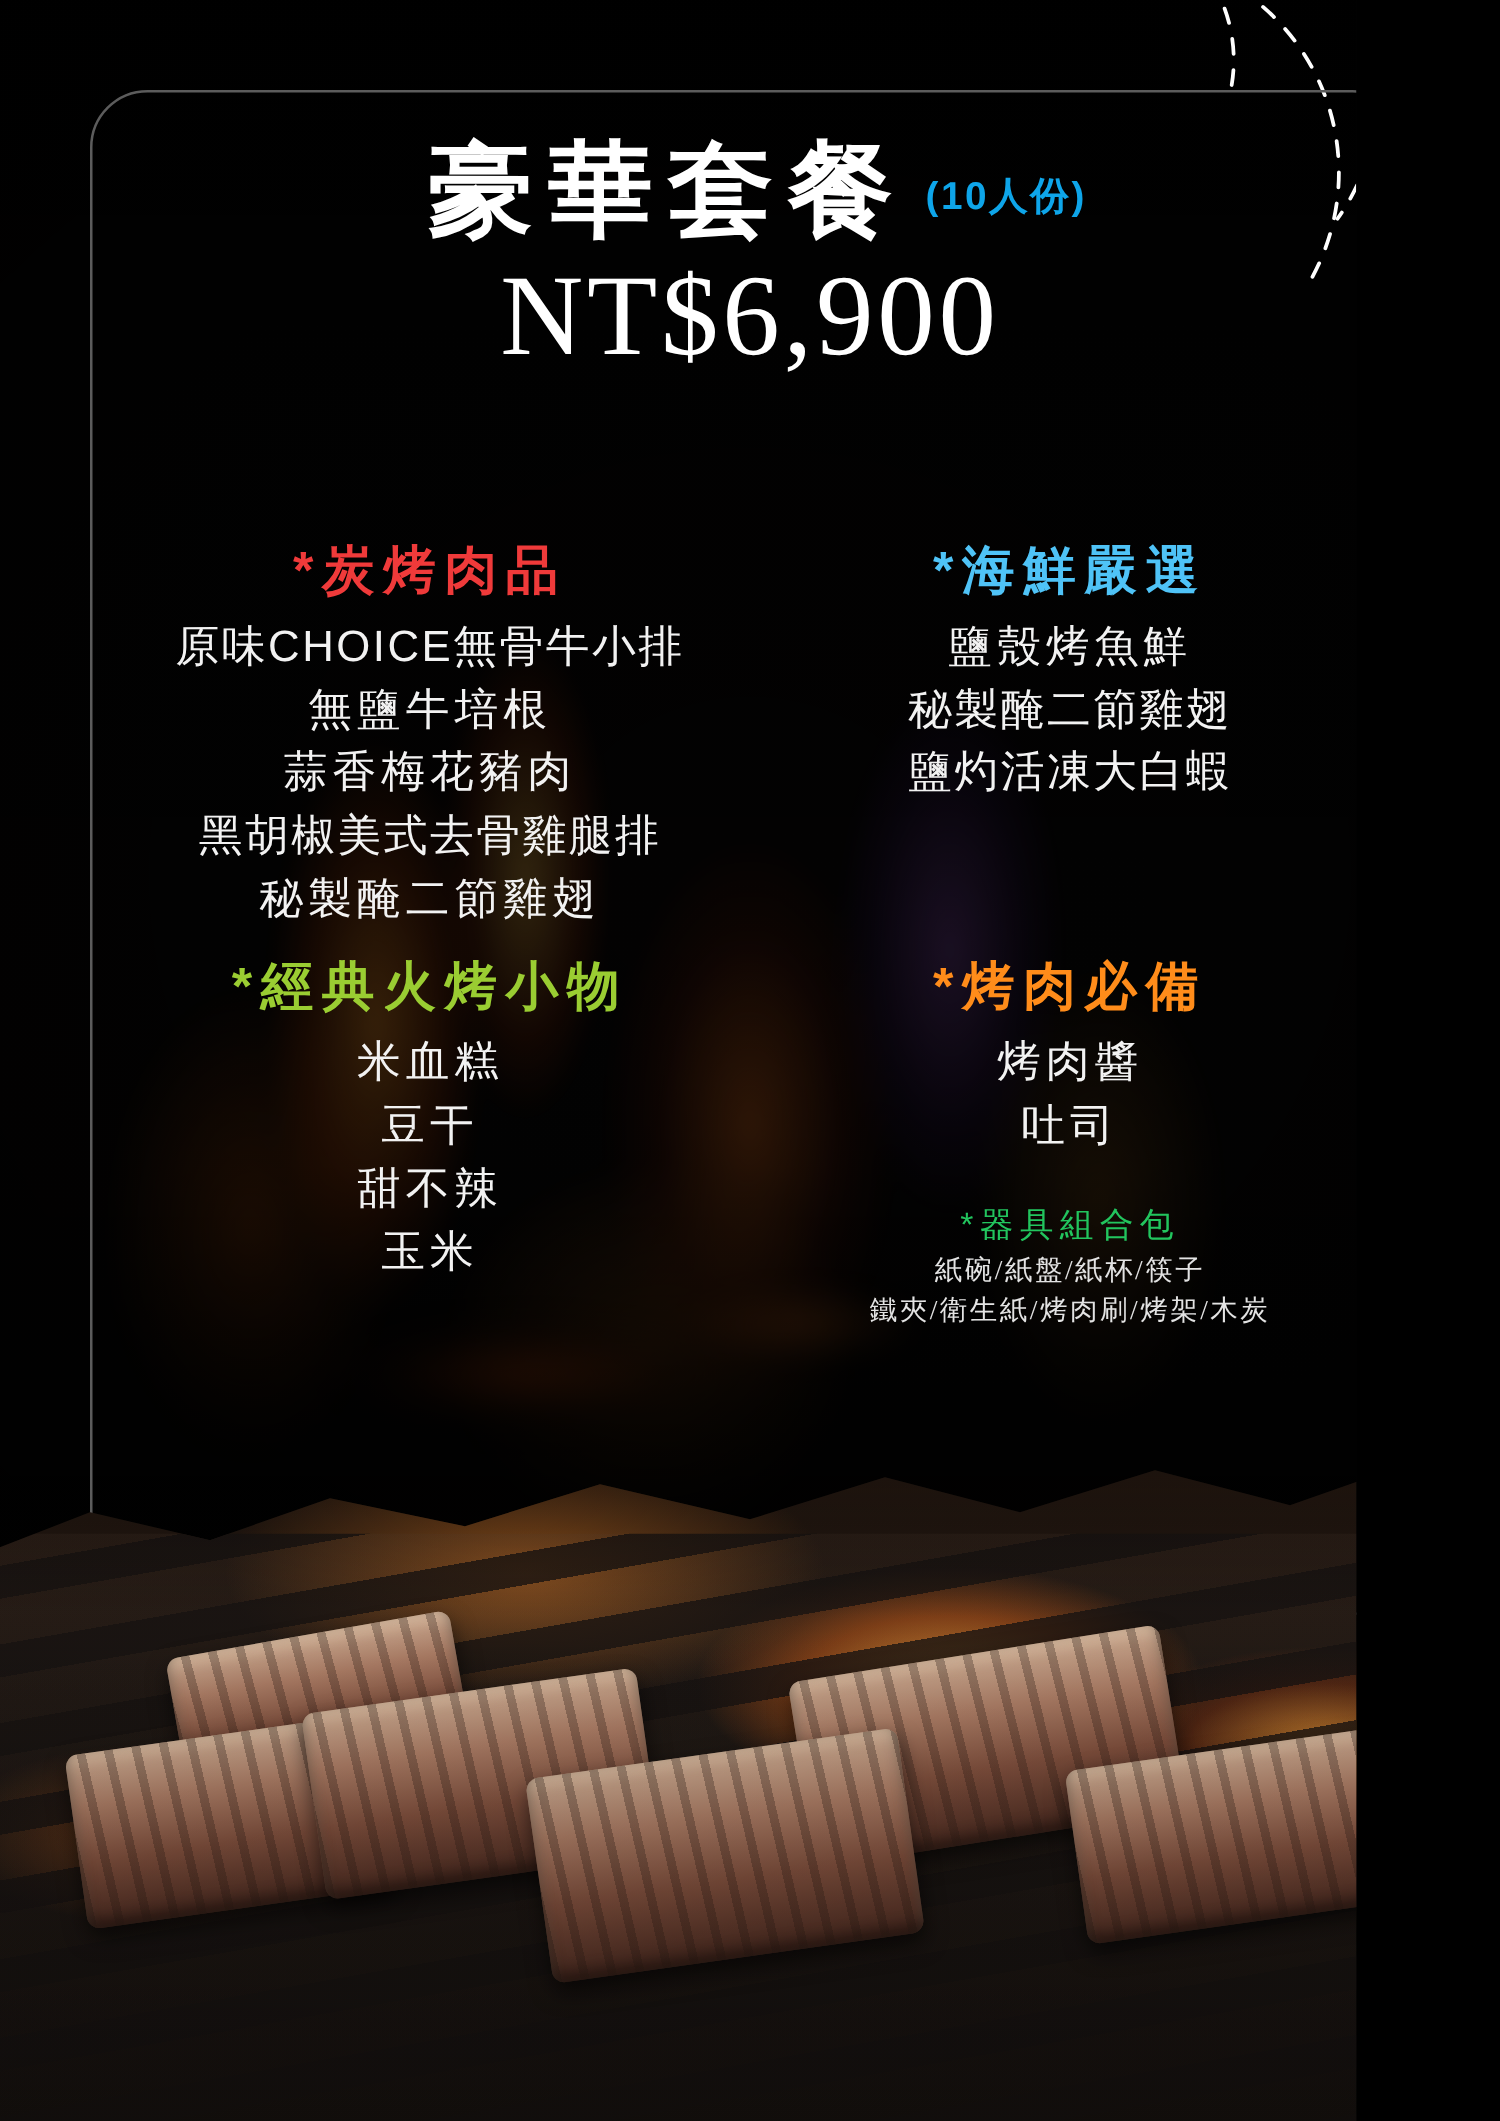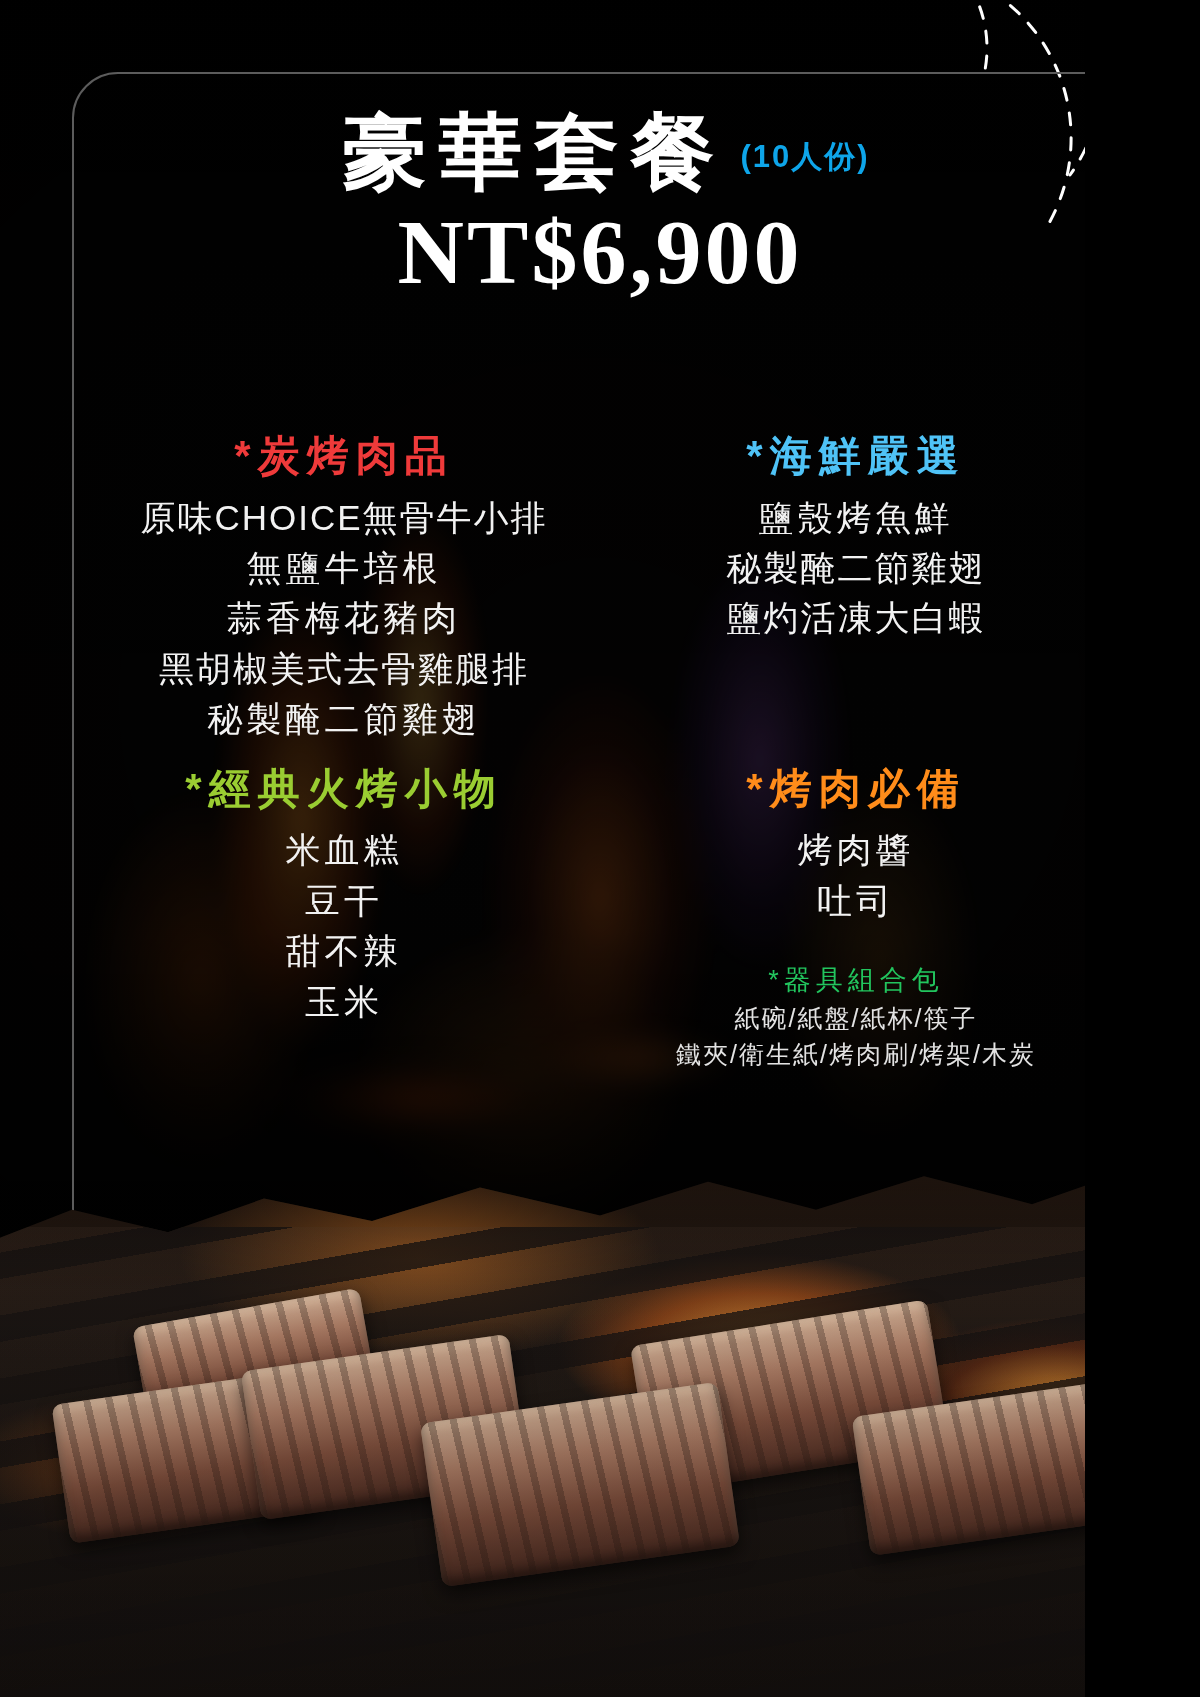--- a/index.html
+++ b/index.html
@@ -68,21 +68,21 @@
     text-indent:12px;
   }
   .serving {
     font-family:"Liberation Sans", sans-serif;
     font-size:31px; font-weight:700; color:#0ea5e9;
     letter-spacing:2px; padding-bottom:18px;
   }
   .price {
     margin-top:8px;
     font-family:"Liberation Serif", serif;
-    font-size:92px; font-weight:700; color:#ffffff;
+    font-size:92px; font-weight:400; color:#ffffff;
     letter-spacing:3px;
     line-height:1.05;
   }
 
   
   .menu {
     position:absolute; left:96px; top:428px; width:1008px;
     display:grid;
     grid-template-columns:1fr 1fr;
     grid-template-rows:auto auto;
@@ -100,21 +100,21 @@
     line-height:1.44; font-weight:400;
   }
   .item.narrow { letter-spacing:2px; }
 
   
   .subsection { margin-top:36px; text-align:center; }
   .subsection-title {
     font-size:27px; color:#22c55e; letter-spacing:5px; line-height:1.4;
   }
   .subsection-line {
-    font-size:25px; color:#e3e3e3; letter-spacing:2px; line-height:1.45;
+    font-size:22px; color:#e3e3e3; letter-spacing:2px; line-height:1.45;font-family:Liberation Serif, serif;
   }
 
   
   .photo-band {
     position:absolute; left:0; bottom:0; width:1200px; height:560px;
     overflow:hidden;
   }
   .photo-inner {
     position:absolute; inset:0;
     background:

